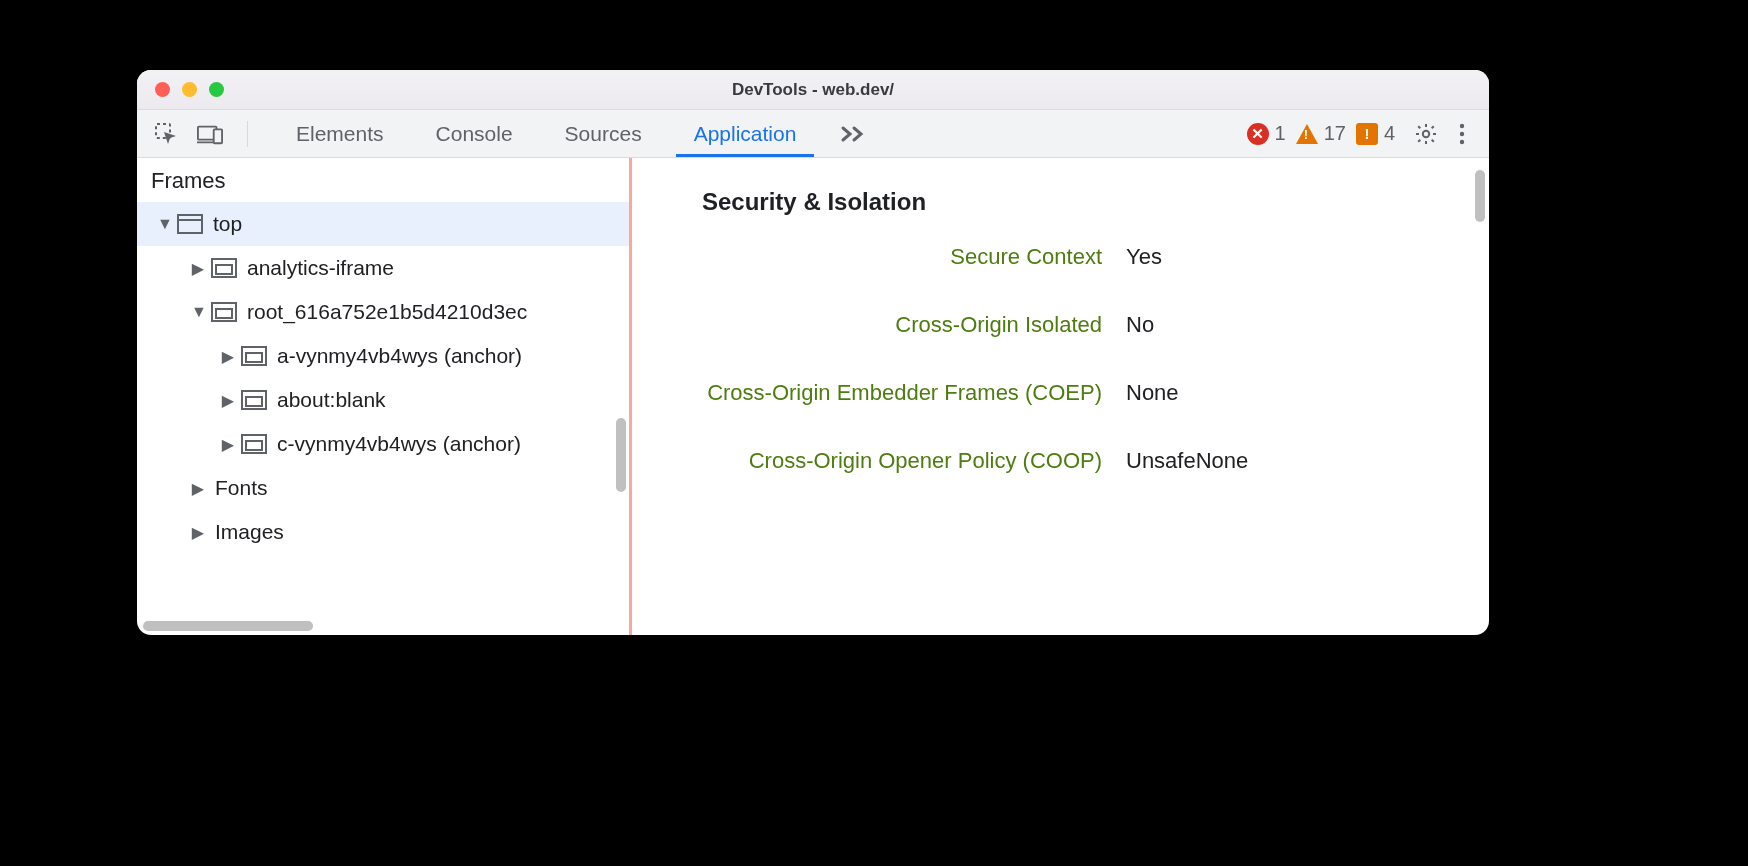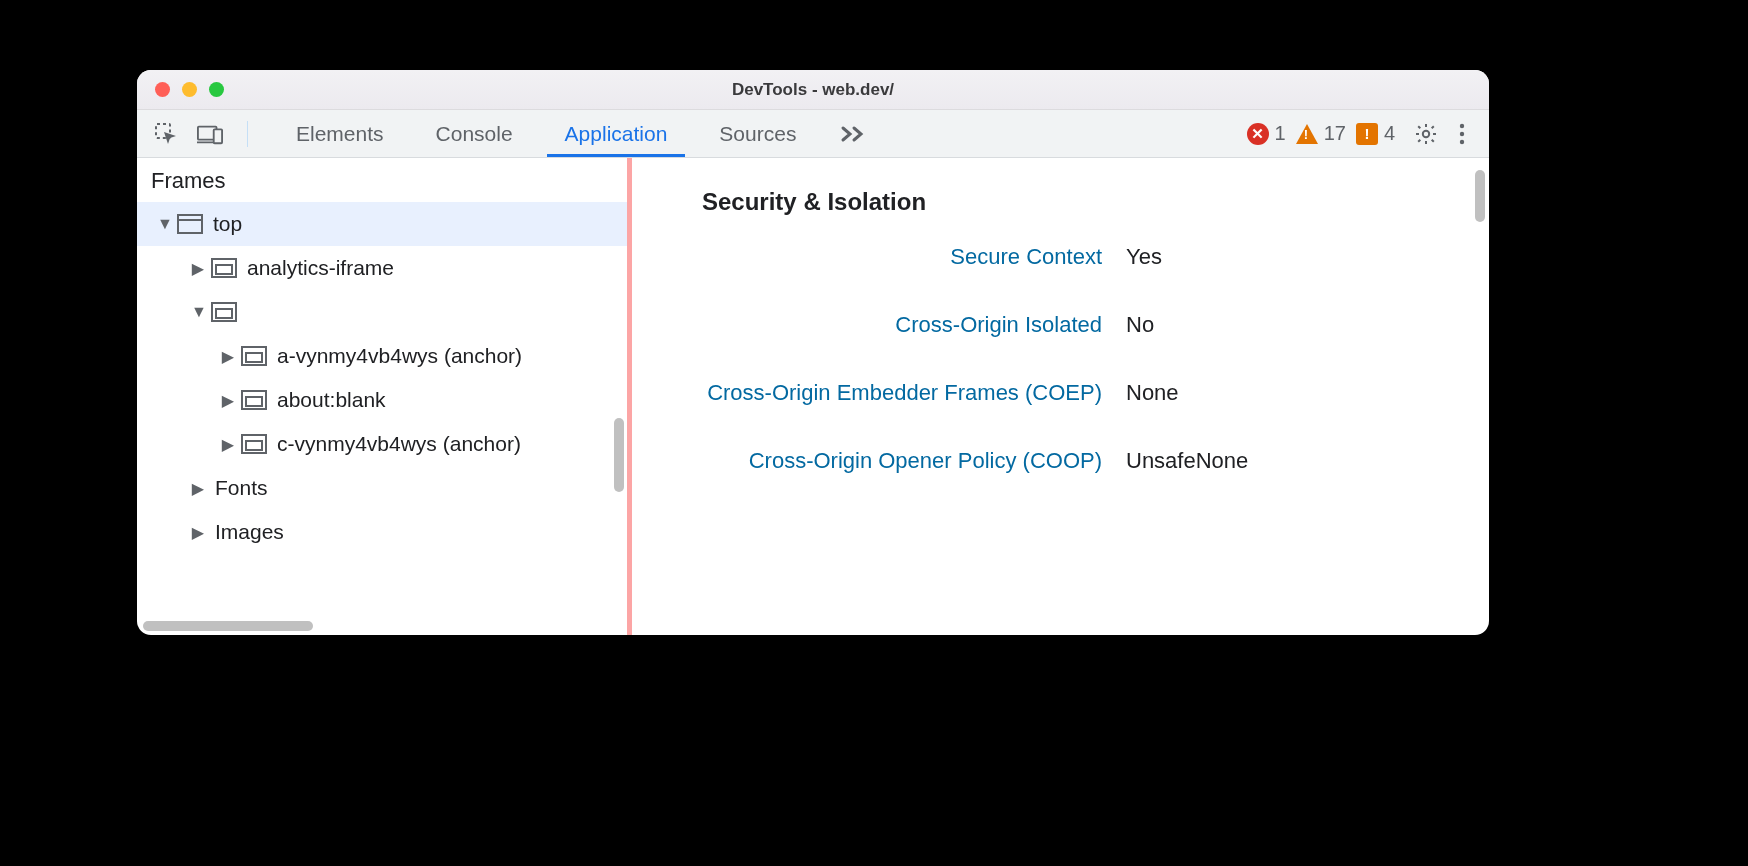--- a/index.html
+++ b/index.html
@@ -89,21 +89,21 @@
   .sq.issue { background:#e37400; }
   .tri { width:0; height:0; border-left:11px solid transparent; border-right:11px solid transparent; border-bottom:20px solid #e37400; position:relative; }
   .tri::after{ content:"!"; position:absolute; left:-3px; top:3px; color:#fff; font-size:13px; font-weight:700;}
   
   .body {
     flex:1; display:flex; min-height:0;
     position:relative;
   }
   .sidebar {
     width: 495px;
-    border-right: 5px solid #fca5a5;
+    border-right: 3px solid #fca5a5;
     display:flex; flex-direction:column;
     position:relative;
     overflow:hidden;
   }
   .side-header {
     padding: 10px 14px 8px 14px;
     font-size: 22px; font-weight:400;
     color:#202124;
   }
   .tree {
@@ -151,21 +151,21 @@
     padding-bottom: 28px;
     color:#202124;
   }
   .kv {
     display:grid;
     grid-template-columns: 470px 1fr;
     column-gap: 24px;
     row-gap: 42px;
     font-size:22px;
   }
-  .kv .k { text-align:right; color:#0369a1; }
+  .kv .k { text-align:right; color:#4d7c0f; }
   .kv .v { text-align:left; color:#202124; }
 </style>
 </head>
 <body>
 
 <div class="window">
 
   <div class="titlebar">
     <div class="traffic-lights">
       <div class="tl red"></div>
@@ -192,25 +192,25 @@
       </span>
       <div class="tb-sep"></div>
     </div>
     <div class="tabs">
       <div class="tab">
           <span>Elements</span>
         </div>
       <div class="tab">
           <span>Console</span>
         </div>
+      <div class="tab">
+          <span>Sources</span>
+        </div>
       <div class="tab active">
           <span>Application</span>
-        </div>
-      <div class="tab">
-          <span>Sources</span>
         </div>
     </div>
     <div class="tb-overflow">
       <svg width="26" height="20" viewBox="0 0 26 20" fill="none" stroke="#5f6368" stroke-width="3" stroke-linecap="round">
         <path d="M3 4 L10 10 L3 16"></path>
           <path d="M14 4 L21 10 L14 16"></path>
       </svg>
     </div>
     <div class="tb-right">
       <div class="counter">
@@ -269,20 +269,21 @@
         </div>
 
         <div class="row indent1">
           <span class="disclosure">▼</span>
           <span class="fld-icon">
             <svg width="26" height="20" viewBox="0 0 26 20" fill="none" stroke="#5f6368" stroke-width="2">
                 <rect x="1" y="1" width="24" height="18"></rect>
                 <rect x="5" y="7" width="16" height="9"></rect>
               </svg>
           </span>
+          <span class="label">root_616a752e1b5d4210d3ec</span>
         </div>
 
         <div class="row indent2">
           <span class="disclosure">▶</span>
           <span class="fld-icon">
             <svg width="26" height="20" viewBox="0 0 26 20" fill="none" stroke="#5f6368" stroke-width="2">
                 <rect x="1" y="1" width="24" height="18"></rect>
                 <rect x="5" y="7" width="16" height="9"></rect>
               </svg>
           </span>

